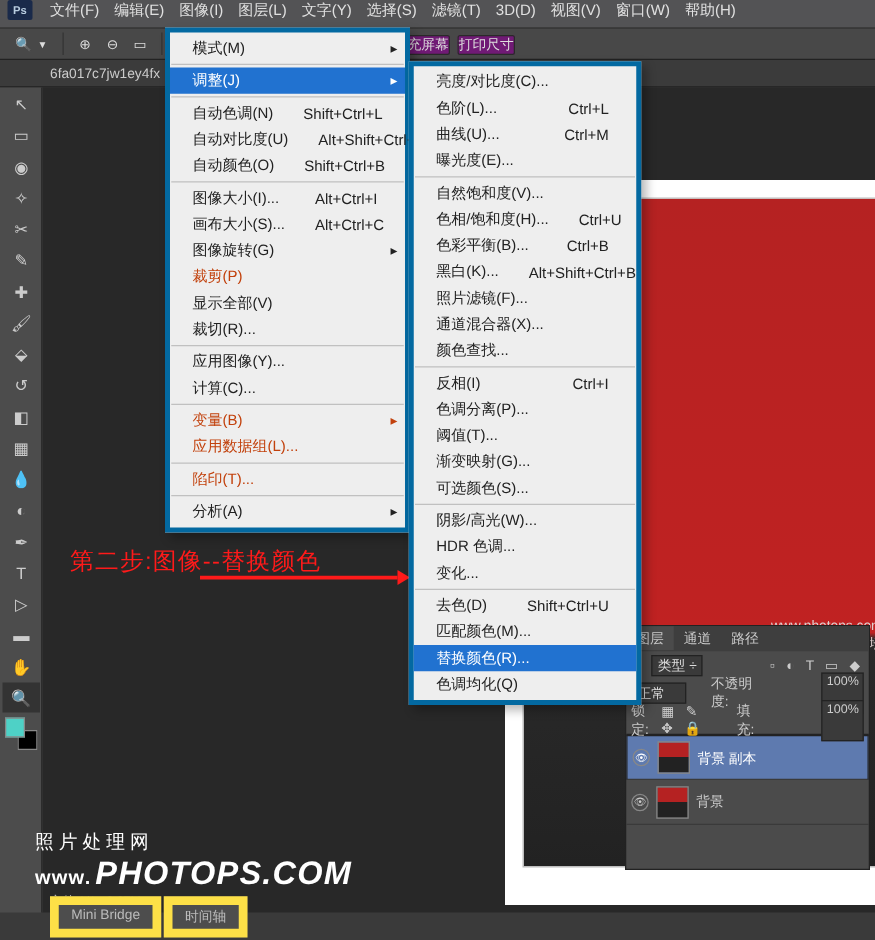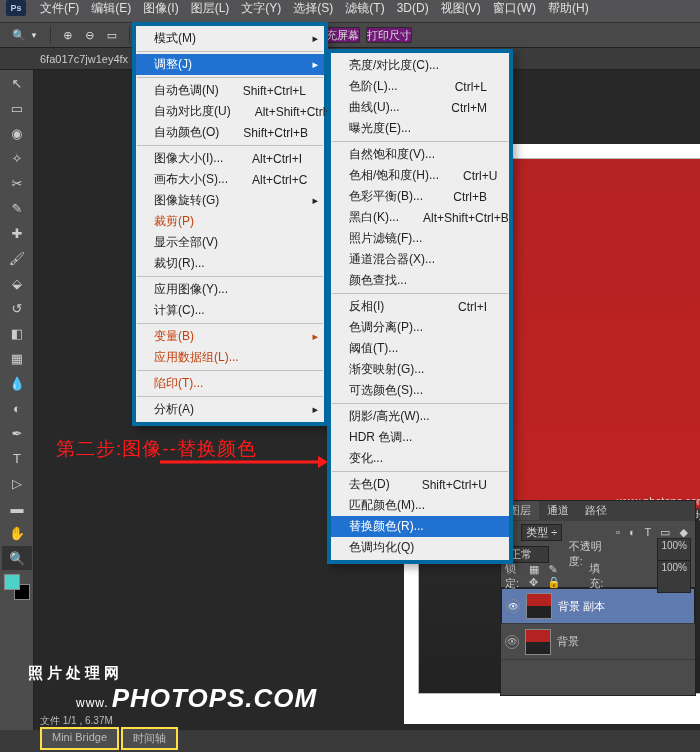--- a/index.html
+++ b/index.html
@@ -20,26 +20,26 @@
 .toolbox .trow.sel { background: #333; }
 .toolbox .swatch { width: 26px; height: 26px; margin: 4px 4px; position: relative; }
 .toolbox .swatch .fg { position: absolute; width: 16px; height: 16px; background: #4ed1c6; border: 1px solid #888; left: 0; top: 0; }
 .toolbox .swatch .bg { position: absolute; width: 16px; height: 16px; background: #000; border: 1px solid #888; right: 0; bottom: 0; }
 .photo { position: absolute; left: 370px; top: 74px; width: 320px; height: 580px; background: #fff; }
 .photo .inner { position: absolute; left: 14px; top: 14px; right: 14px; bottom: 30px; background: linear-gradient(#b52222 0%, #c02222 65%, #2a2a2a 66%, #222 100%); border:1px solid #bbb; }
 .photo .watermark { position: absolute; right: 18px; top: 350px; color: #e0d0d0; font-size: 11px; text-align: right; line-height: 1.3; }
 .anno-text { position: absolute; left: 56px; top: 436px; color: #ff1a1a; font-size: 19px; letter-spacing: 1px; }
 .anno-arrow { position: absolute; left: 160px; top: 455px; width: 168px; height: 14px; pointer-events:none; }
 .footer-text { position: absolute; left: 28px; bottom: 38px; color: #fff; }
-.footer-text .line1 { font-size: 15px; letter-spacing: 4px; font-weight: bold; }
+.footer-text .line1 { font-size: 15px; letter-spacing: 4px; font-weight: normal; }
 .footer-text .line2 { font-size: 26px; font-weight: 900; letter-spacing: 1px; font-style: italic; }
-.footer-text .line2 .www { font-size: 12px; font-weight: normal; margin-right: 3px; font-style: normal; margin-left: 48px;}
+.footer-text .line2 .www { font-size: 16px; font-weight: bold; margin-right: 3px; font-style: normal;}
 .status { position: absolute; left: 40px; bottom: 24px; color: #bbb; font-size: 10px; }
 .bottom-tabs { position: absolute; left: 40px; bottom: 2px; display: flex; font-size: 11px; color: #bbb; }
-.bottom-tabs .bt { border: 2px solid #fde047; padding: 2px 10px; background: #4d4d4d; margin-right: 2px; }
+.bottom-tabs .bt { border: 7px solid #fde047; padding: 2px 10px; background: #4d4d4d; margin-right: 2px; }
 .layers { position: absolute; right: 4px; bottom: 56px; width: 196px; height: 196px; background: #4b4b4b; border: 1px solid #222; font-size: 11px; color: #ccc; }
 .layers .ptabs { display: flex; background: #3e3e3e; height: 20px; align-items: flex-start; }
 .layers .ptabs .pt { padding: 2px 8px; }
 .layers .ptabs .pt.active { background: #4b4b4b; }
 .layers .toolbar-row { display: flex; align-items: center; height: 22px; padding: 0 4px; gap: 10px; }
 .layers .sel { background: #3a3a3a; border: 1px solid #222; padding: 0 4px; height: 17px; font-size: 11px; color: #ddd; }
 .layers .pct { border: 1px solid #222; background: #3a3a3a; padding: 1px 3px; height: 33px; font-size: 10px; margin-left: 44px; }
 .layers .llist { border-top: 1px solid #222; }
 .layers .lrow { display: flex; align-items: center; height: 36px; border-bottom: 1px solid #3a3a3a; padding: 0 4px; }
 .layers .lrow.sel { background: #5e7aaf; color: #fff; }

